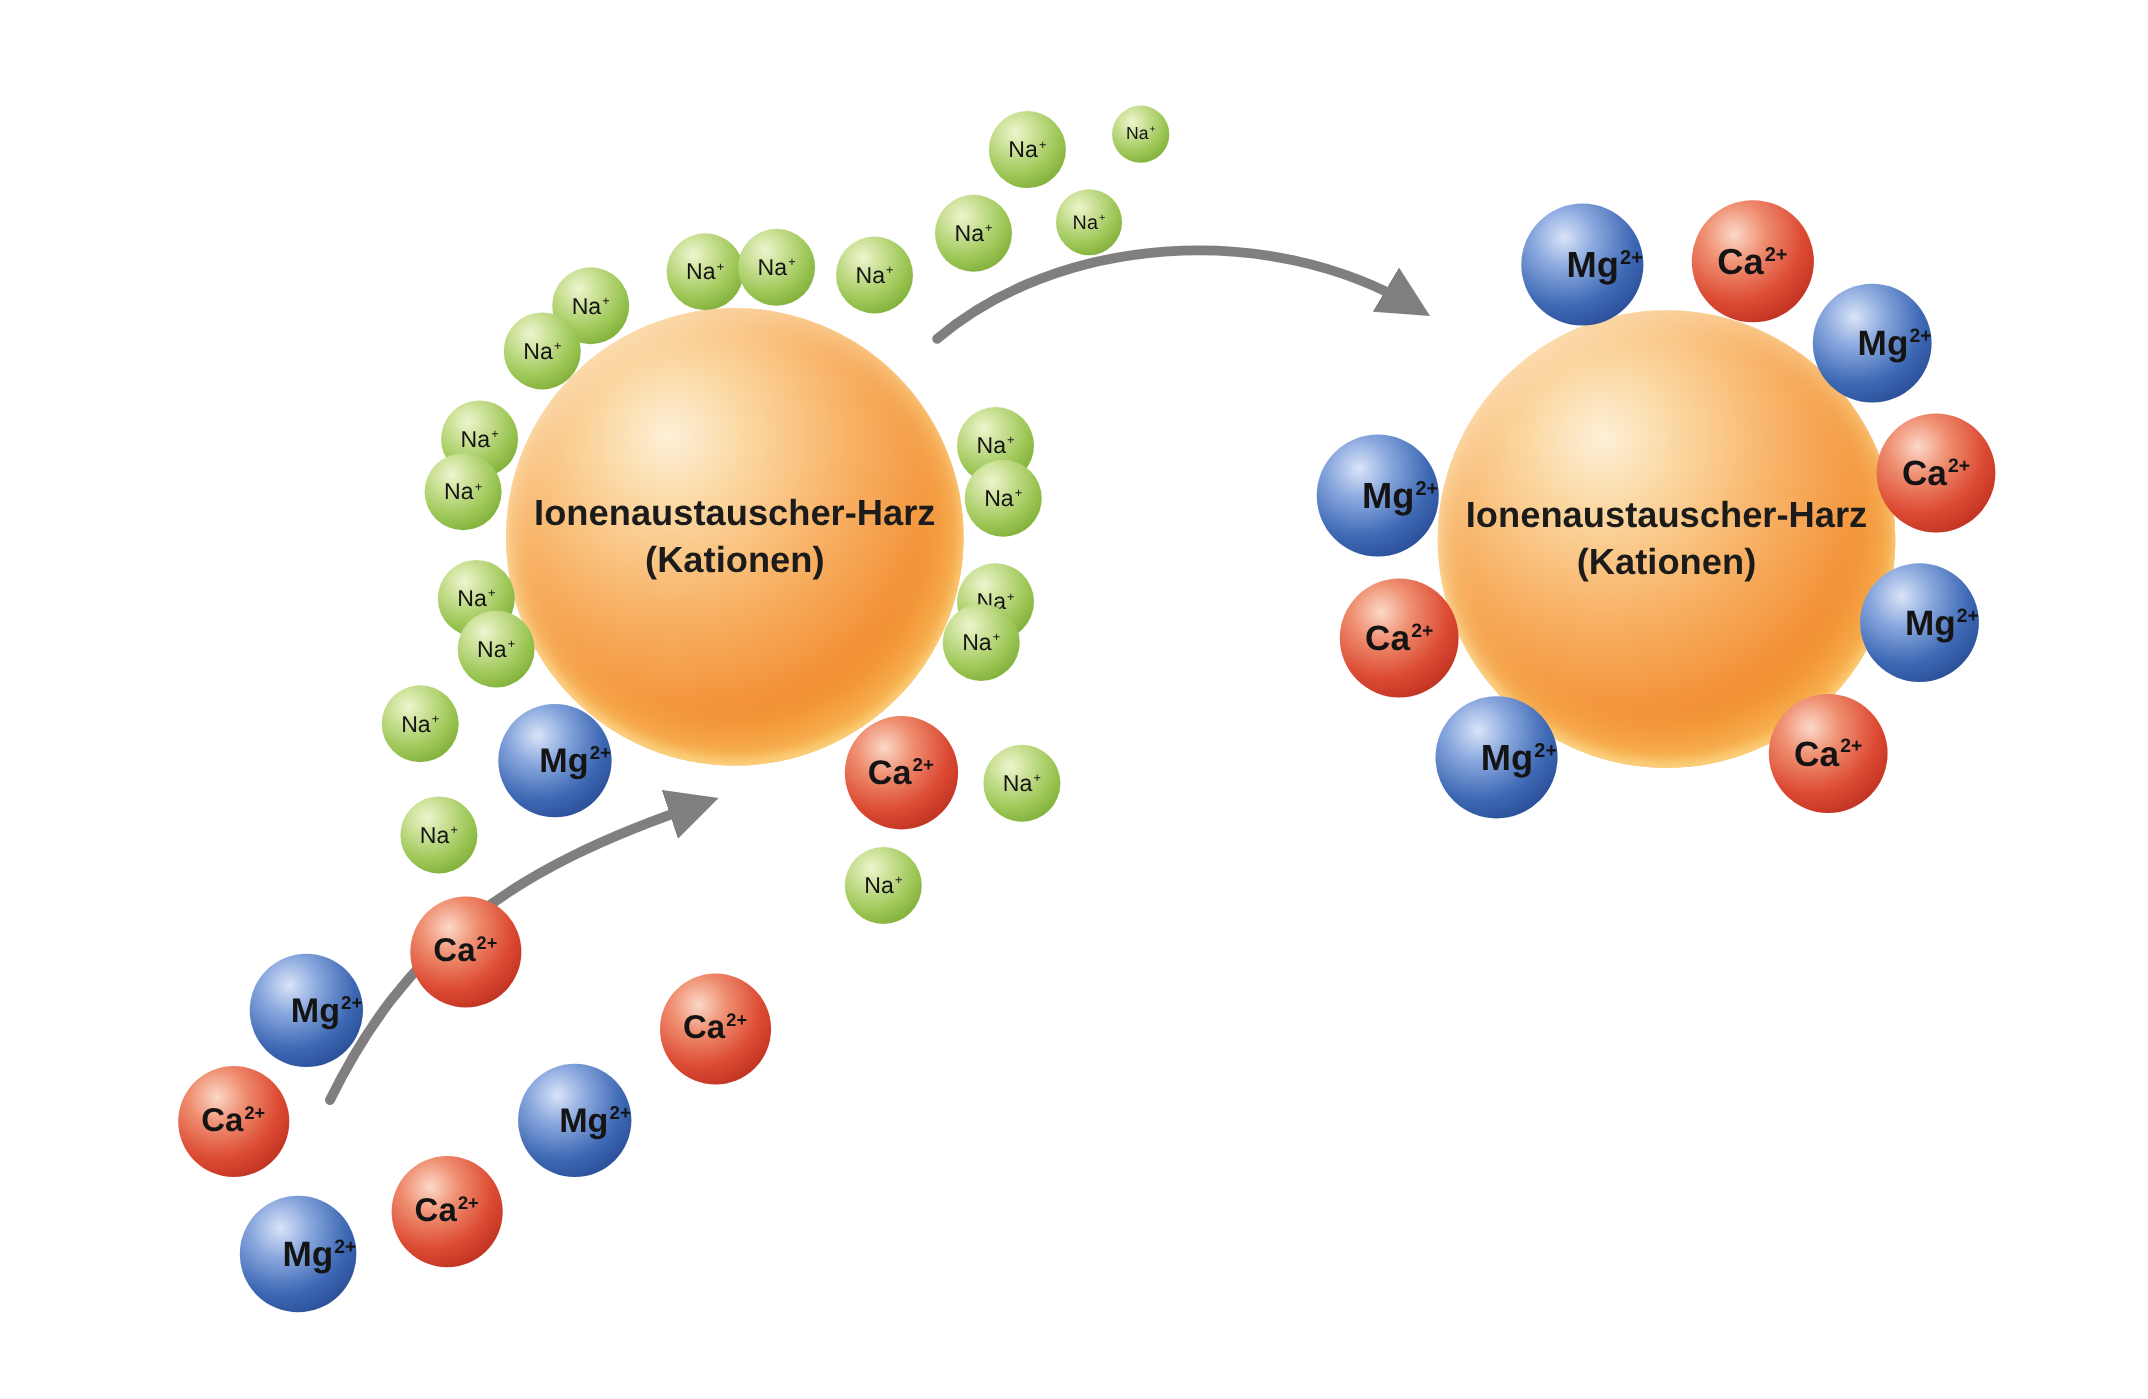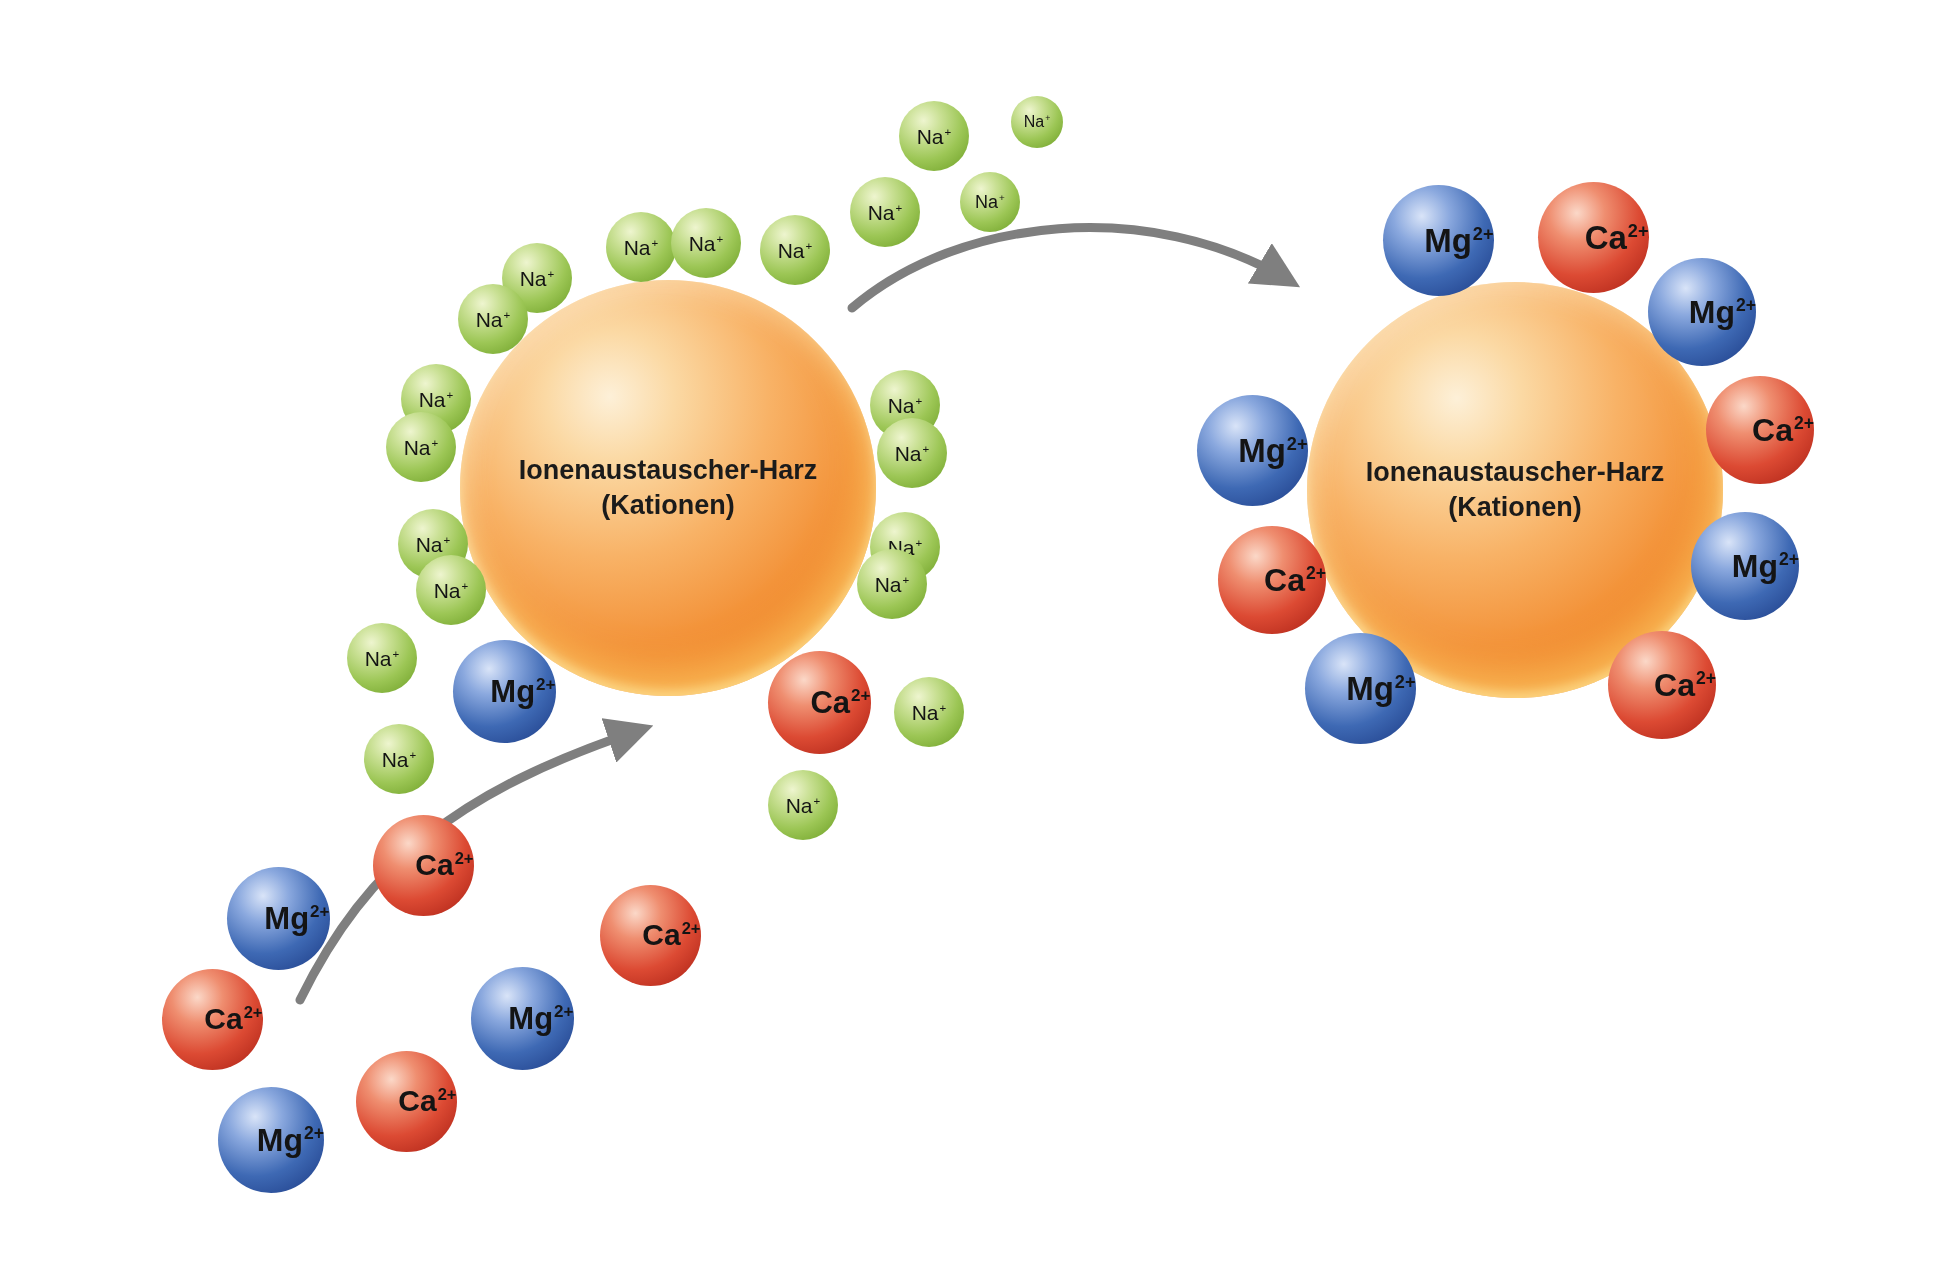--- a/index.html
+++ b/index.html
@@ -29,21 +29,21 @@
     inset: 0;
     display: flex;
     flex-direction: column;
     align-items: center;
     justify-content: center;
     text-align: center;
     color: #1b1b1b;
     font-weight: 700;
   }
   .resin-label .line {
-    font-size: 27px;
+    font-size: 33px;
     line-height: 1.3;
     white-space: nowrap;
   }
 
   
   svg.arrows { position: absolute; left: 0; top: 0; }
 
   
   .ion {
     position: absolute;
@@ -62,21 +62,20 @@
       #eef5cf 0%, #c9e094 26%, #9cc655 58%, #7aaa33 86%, #6d9e2a 100%);
   }
   .ion.mg {
     background: radial-gradient(circle at 35% 28%,
       #d9e4f8 0%, #8aa8de 26%, #3e69b4 58%, #264892 86%, #1f3e84 100%);
     justify-content: flex-end;
   }
   .ion.ca {
     background: radial-gradient(circle at 35% 28%,
       #fbd8c8 0%, #ef8e70 26%, #dc4a33 58%, #b82c1d 86%, #ac2517 100%);
-    justify-content: flex-end;
   }
 </style>
 </head>
 <body>
 
 <div class="canvas">
 
   <div class="resin-sphere" style="left:460px; top:280px; width:416px; height:416px;">
     <div class="resin-label">
       <span class="line">Ionenaustauscher-Harz</span>

